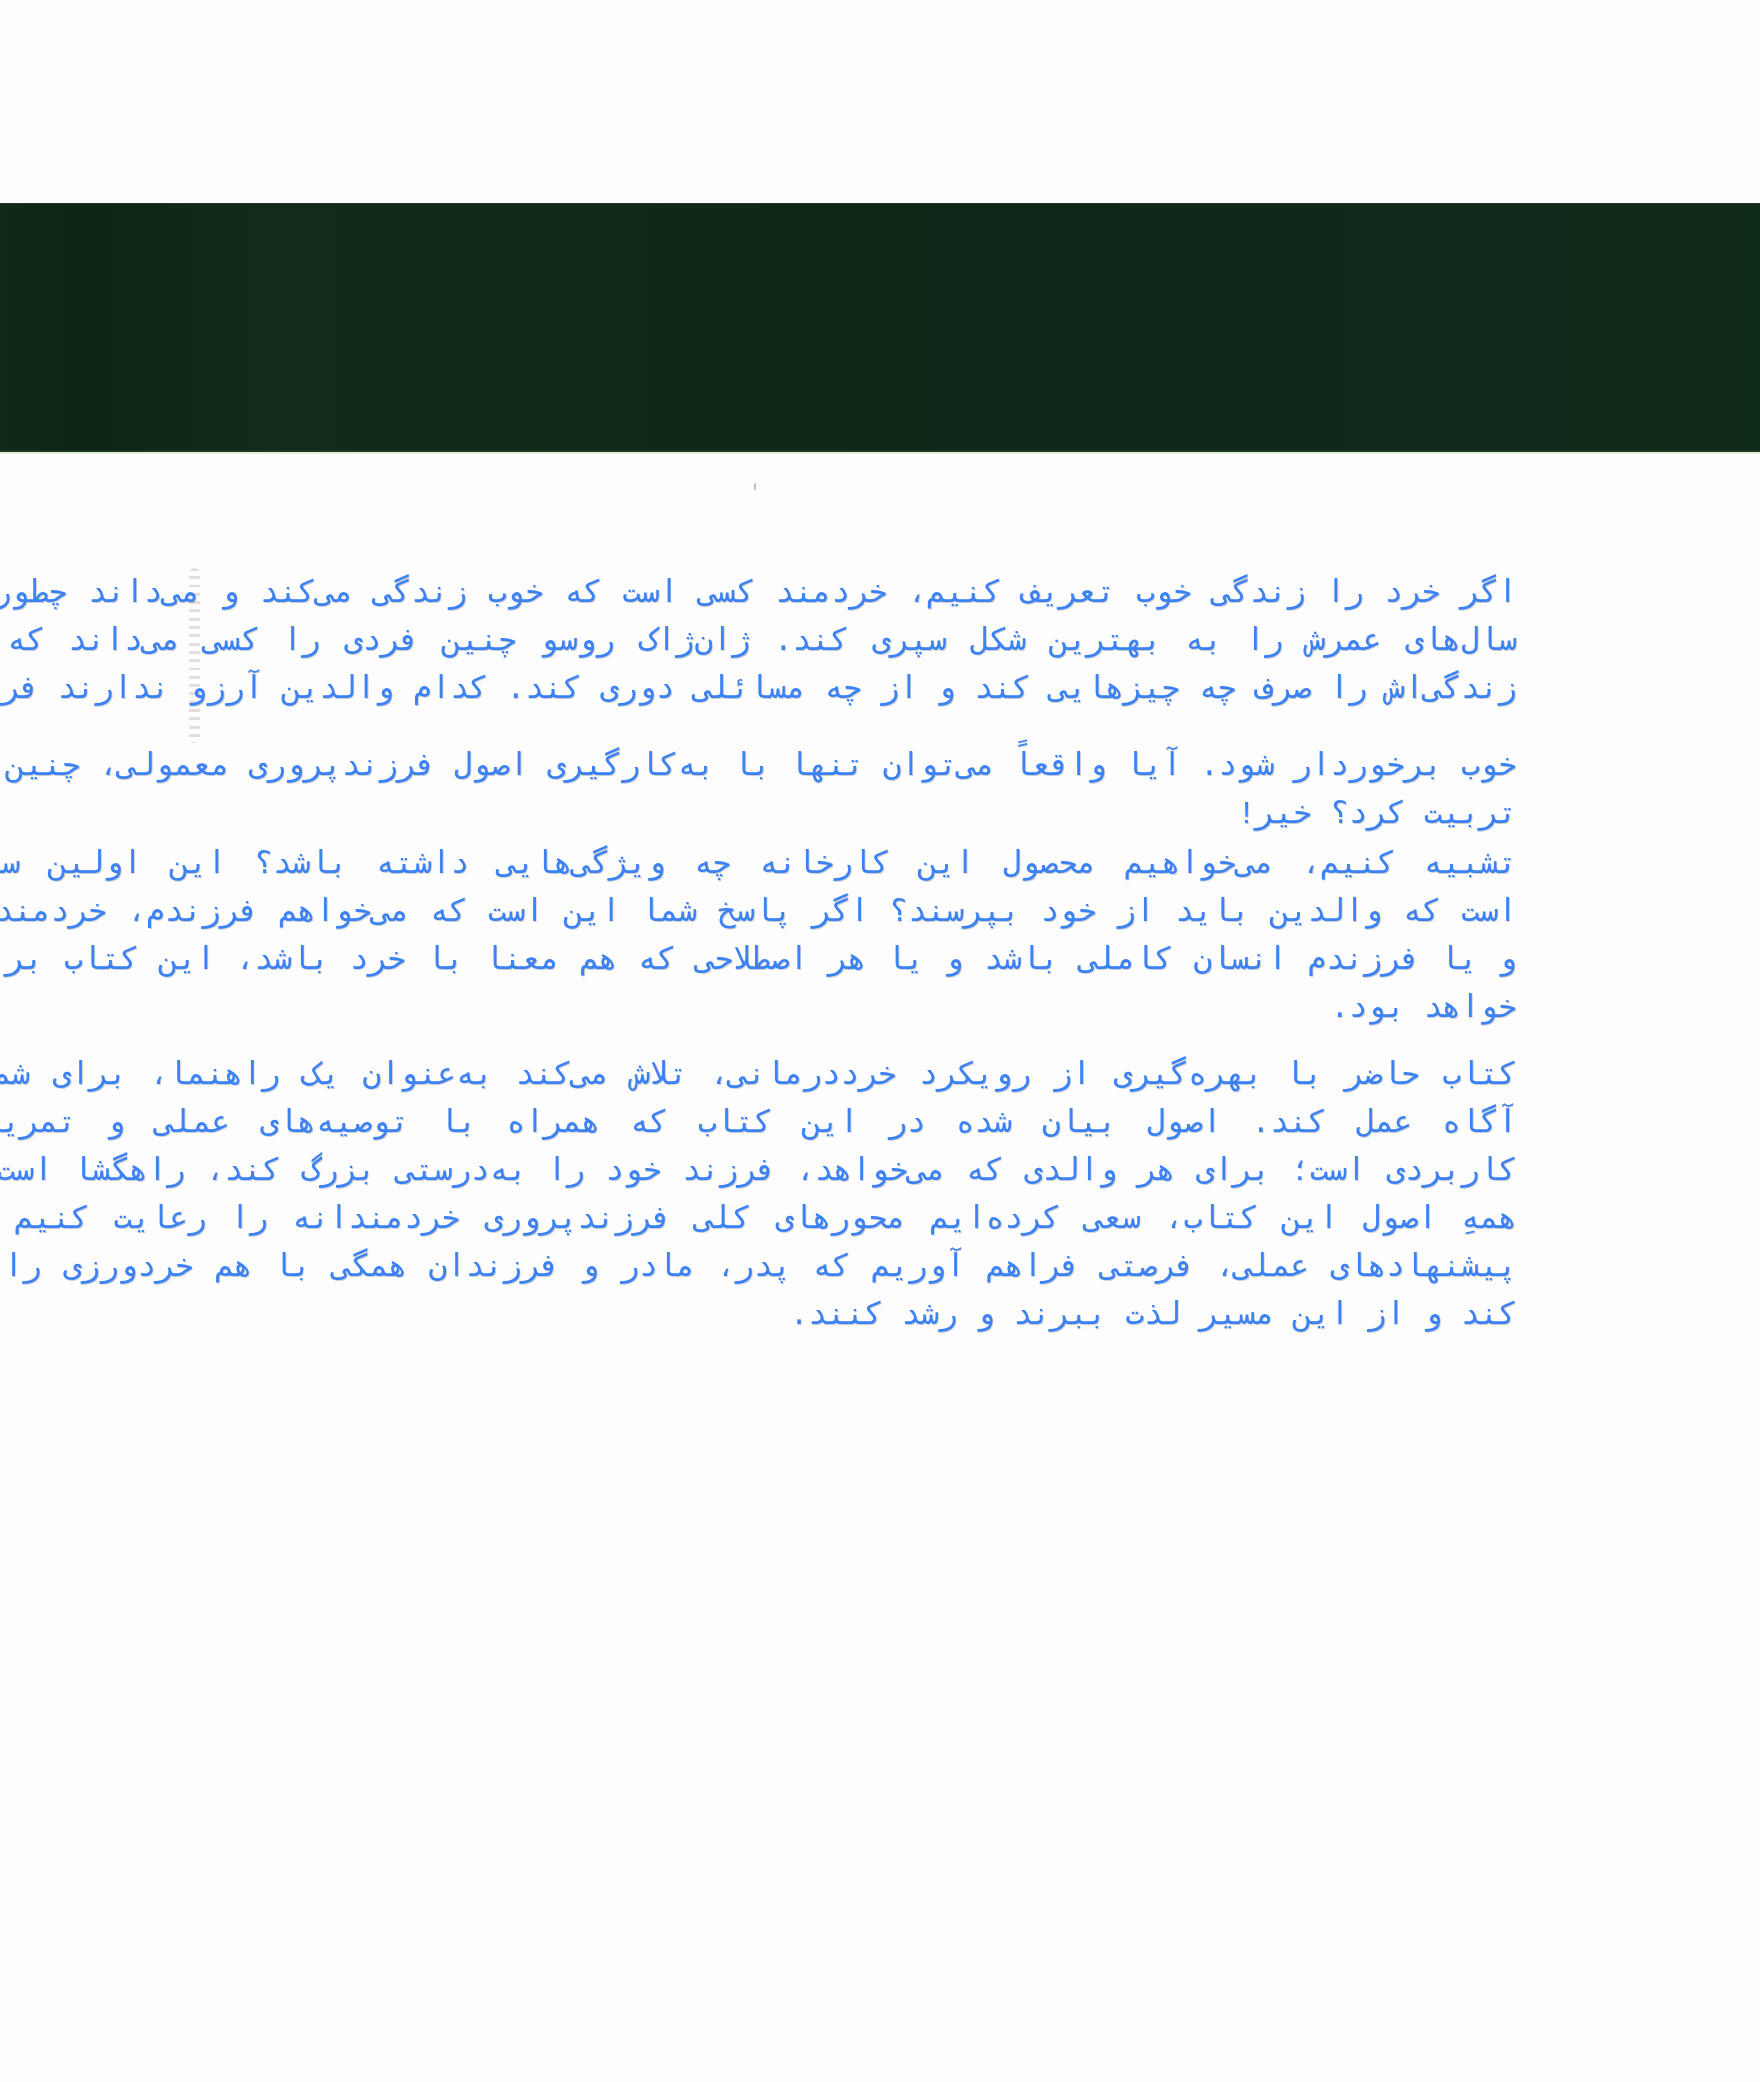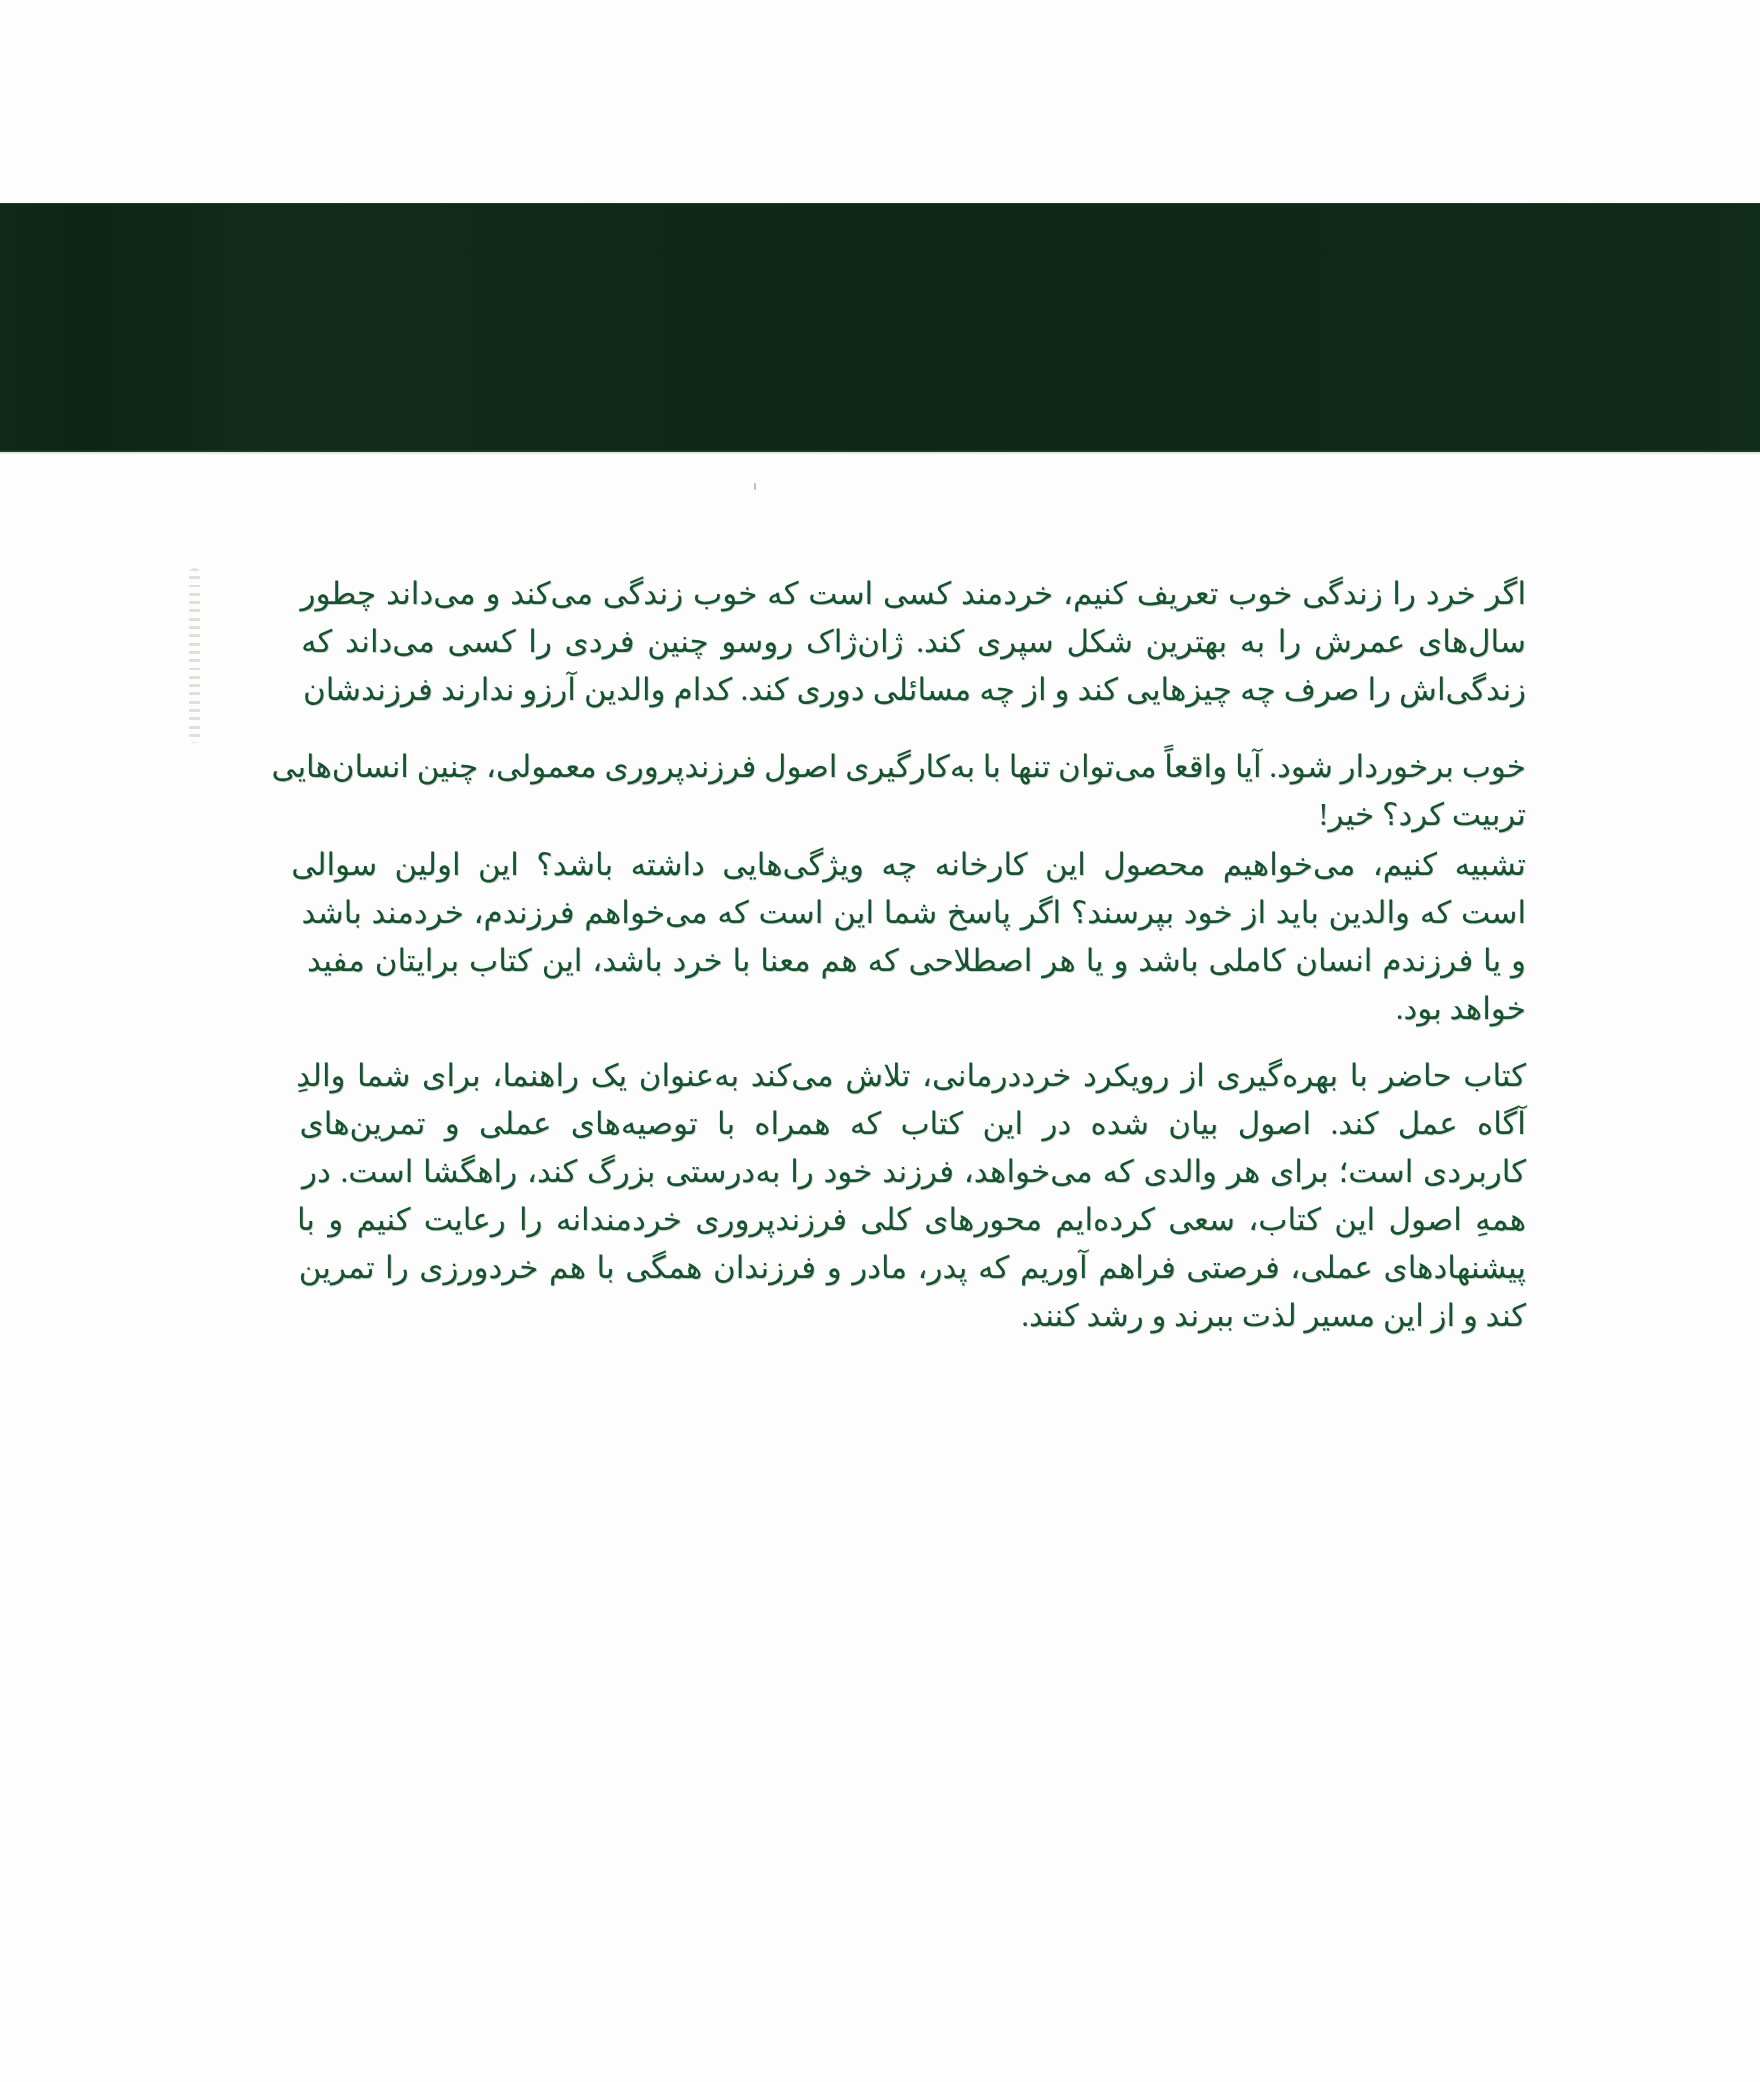--- a/index.html
+++ b/index.html
@@ -42,28 +42,28 @@
       position: absolute;
       left: 189px;
       top: 568px;
       width: 11px;
       height: 175px;
       background: repeating-linear-gradient(180deg, rgba(150,130,120,0.25) 0 2.8px, transparent 2.8px 8.3px);
       border-radius: 5.5px;
     }
     .text-block {
       position: absolute;
-      left: 252px;
+      left: 243px;
       top: 570px;
       width: 1274px;
       direction: rtl;
       text-align: justify;
       text-align-last: right;
-      color: #14532d;
-      font-family: Liberation Serif, serif;
+      color: #3b82f6;
+      font-family: Liberation Mono, monospace;
       font-size: 31px;
       line-height: 48px;
     }
     .paragraph {
       margin: 0;
       padding: 0;
     }
     .line {
       display: block;
       white-space: nowrap;

